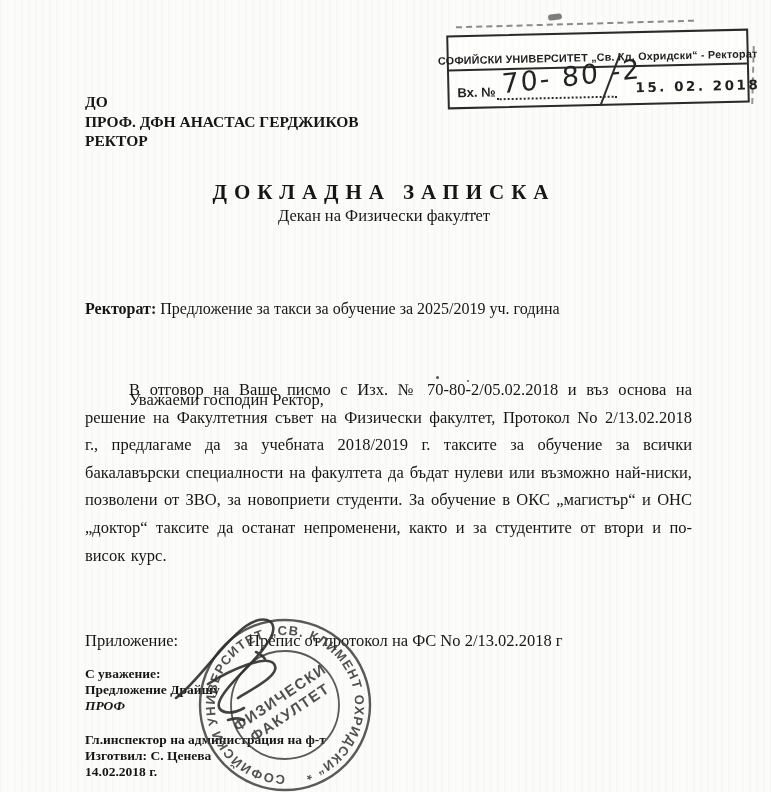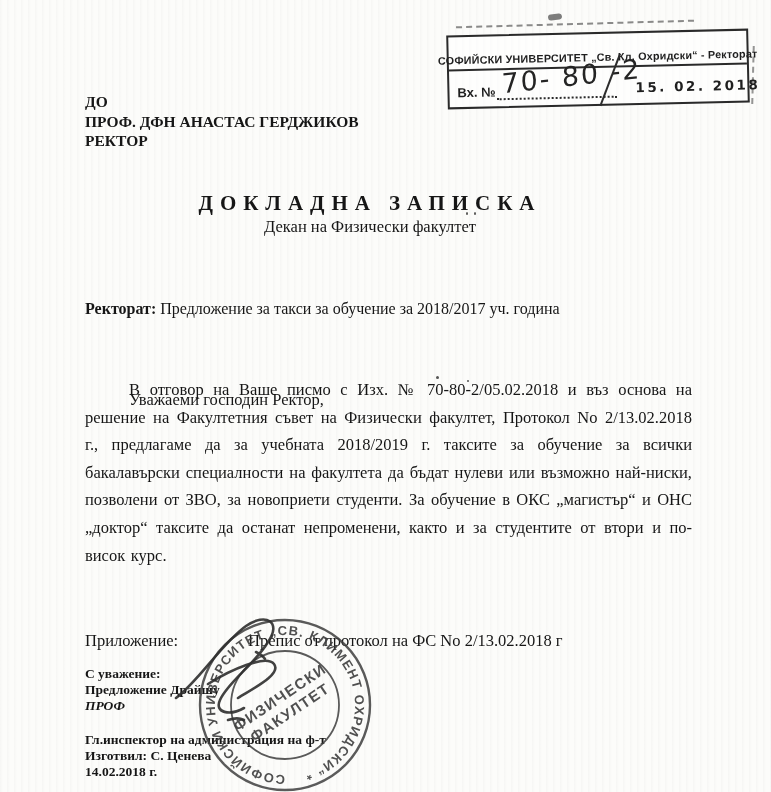--- a/index.html
+++ b/index.html
@@ -45,21 +45,21 @@
   }
   .reg-slash { position:absolute; left:160px; top:-16px; width:2px; height:56px;
     background:#2c2c2c; transform:rotate(22deg); }
   .reg-date { position:absolute; left:186px; bottom:11px;
     font-family:"DejaVu Sans", sans-serif; font-size:13.5px; font-weight:bold;
     letter-spacing:2.5px; white-space:nowrap; }
 
   
   .recipient { position:absolute; left:85px; top:92px;
     font-weight:bold; font-size:15.5px; line-height:19.5px; }
-  .title-block { position:absolute; left:71px; top:180px; width:598px; text-align:center;margin-top:11px; }
+  .title-block { position:absolute; left:85px; top:180px; width:598px; text-align:center; }
   .doc-title { margin:0; font-size:21px; font-weight:bold; letter-spacing:.33em; white-space:nowrap; }
   .from-line { font-size:16.5px; line-height:21px; margin-top:5px; }
   .from-role { font-size:16.5px; line-height:21px; }
 
   .subject { position:absolute; left:85px; top:300px; font-size:16px; }
   .subject .lbl { font-weight:bold; }
 
   .salutation { position:absolute; left:129px; top:390px; font-size:16.5px; }
 
   .body-par { position:absolute; left:85px; top:376px; width:607px; margin:0;
@@ -110,21 +110,21 @@
     <div>РЕКТОР</div>
   </div>
 
   <div class="title-block">
     <h1 class="doc-title">ДОКЛАДНА ЗАПИСКА</h1>
     <div class="from-role">Декан на Физически факултет</div>
   </div>
 
   <div class="subject">
     <span class="lbl">Ректорат:</span>
-    <span>Предложение за такси за обучение за 2018/2017 уч. година</span>
+    <span>Предложение за такси за обучение за 2025/2019 уч. година</span>
   </div>
 
   <div class="salutation">Уважаеми господин Ректор,</div>
 
   <p class="body-par">В отговор на Ваше писмо с Изх. № 70-80-2/05.02.2018 и въз основа на решение на Факултетния съвет на Физически факултет, Протокол No 2/13.02.2018 г., предлагаме да за учебната 2018/2019 г. таксите за обучение за всички бакалавърски специалности на факултета да бъдат нулеви или възможно най-ниски, позволени от ЗВО, за новоприети студенти. За обучение в ОКС „магистър“ и ОНС „доктор“ таксите да останат непроменени, както и за студентите от втори и по-висок курс.</p>
 
   <div class="attachment">
     <span class="lbl">Приложение:</span>
     <span>Препис от протокол на ФС No 2/13.02.2018 г</span>
   </div>

